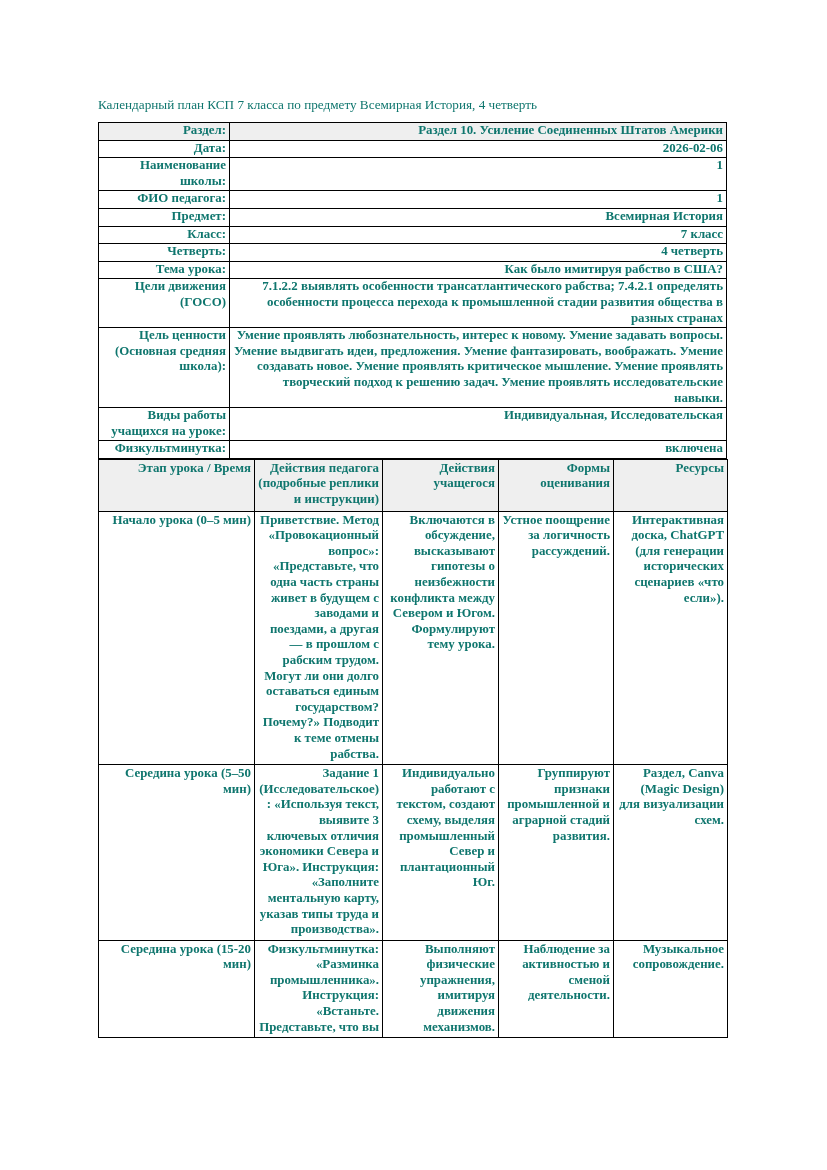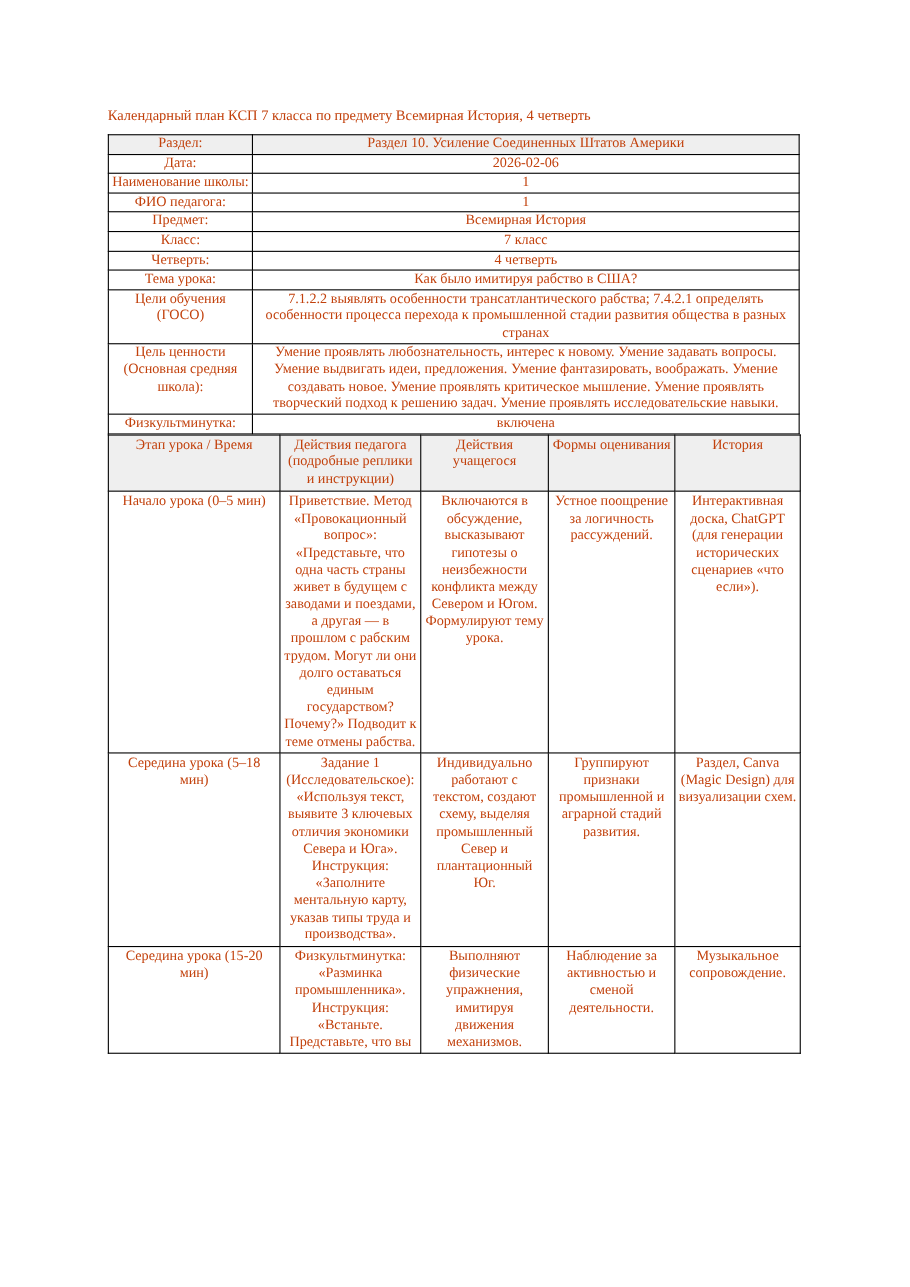--- a/index.html
+++ b/index.html
@@ -6,38 +6,38 @@
   .page {
     position: relative;
     width: 827px;
     height: 1170px;
     box-sizing: border-box;
     background: #ffffff;
     padding: 97px 100px 0 98px;
     font-family: "Liberation Serif", serif;
     font-size: 12.9px;
     line-height: 15.6px;
-    color: #c2410c;
+    color: #0f766e;
     overflow: hidden;
   }
   .title {
     margin: 0 0 9px 0;
     font-size: 13.2px;
     line-height: 16px;
   }
   table {
     border-collapse: collapse;
     table-layout: fixed;
     width: 629px;
   }
   td, th {
     border: 1px solid #000000;
     vertical-align: top;
-    text-align: center;
-    font-weight: normal;
+    text-align: right;
+    font-weight: bold;
     padding: 0 3px 1px 3px;
     word-wrap: break-word;
   }
   .info tr.shaded td { background: #efefef; }
   .info .lbl { width: 124px; }
   .plan th {
     background: #efefef;
     padding: 1px 3px 3px 3px;
   }
   .plan td { padding: 1px 3px 2px 3px; }
@@ -80,26 +80,30 @@
       </tr>
       <tr>
         <td class="lbl">Четверть:</td>
         <td>4 четверть</td>
       </tr>
       <tr>
         <td class="lbl">Тема урока:</td>
         <td>Как было имитируя рабство в США?</td>
       </tr>
       <tr>
-        <td class="lbl">Цели обучения (ГОСО)</td>
+        <td class="lbl">Цели движения (ГОСО)</td>
         <td>7.1.2.2 выявлять особенности трансатлантического рабства; 7.4.2.1 определять особенности процесса перехода к промышленной стадии развития общества в разных странах</td>
       </tr>
       <tr>
         <td class="lbl">Цель ценности (Основная средняя школа):</td>
         <td>Умение проявлять любознательность, интерес к новому. Умение задавать вопросы. Умение выдвигать идеи, предложения. Умение фантазировать, воображать. Умение создавать новое. Умение проявлять критическое мышление. Умение проявлять творческий подход к решению задач. Умение проявлять исследовательские навыки.</td>
+      </tr>
+      <tr>
+        <td class="lbl">Виды работы учащихся на уроке:</td>
+        <td>Индивидуальная, Исследовательская</td>
       </tr>
       <tr>
         <td class="lbl">Физкультминутка:</td>
         <td>включена</td>
       </tr>
     </tbody>
   </table>
 
 
   <table class="plan">
@@ -109,33 +113,33 @@
       <col style="width:116px">
       <col style="width:115px">
       <col style="width:114px">
     </colgroup>
     <thead>
       <tr>
         <th>Этап урока / Время</th>
         <th>Действия педагога (подробные реплики и инструкции)</th>
         <th>Действия учащегося</th>
         <th>Формы оценивания</th>
-        <th>История</th>
+        <th>Ресурсы</th>
       </tr>
     </thead>
     <tbody>
       <tr>
         <td>Начало урока (0–5 мин)</td>
         <td>Приветствие. Метод «Провокационный вопрос»: «Представьте, что одна часть страны живет в будущем с заводами и поездами, а другая — в прошлом с рабским трудом. Могут ли они долго оставаться единым государством? Почему?» Подводит к теме отмены рабства.</td>
         <td>Включаются в обсуждение, высказывают гипотезы о неизбежности конфликта между Севером и Югом. Формулируют тему урока.</td>
         <td>Устное поощрение за логичность рассуждений.</td>
         <td>Интерактивная доска, ChatGPT (для генерации исторических сценариев «что если»).</td>
       </tr>
       <tr>
-        <td>Середина урока (5–18 мин)</td>
+        <td>Середина урока (5–50 мин)</td>
         <td>Задание 1 (Исследовательское): «Используя текст, выявите 3 ключевых отличия экономики Севера и Юга». Инструкция: «Заполните ментальную карту, указав типы труда и производства».</td>
         <td>Индивидуально работают с текстом, создают схему, выделяя промышленный Север и плантационный Юг.</td>
         <td>Группируют признаки промышленной и аграрной стадий развития.</td>
         <td>Раздел, Canva (Magic Design) для визуализации схем.</td>
       </tr>
       <tr>
         <td>Середина урока (15-20 мин)</td>
         <td>Физкультминутка: «Разминка промышленника». Инструкция: «Встаньте. Представьте, что вы</td>
         <td>Выполняют физические упражнения, имитируя движения механизмов.</td>
         <td>Наблюдение за активностью и сменой деятельности.</td>

